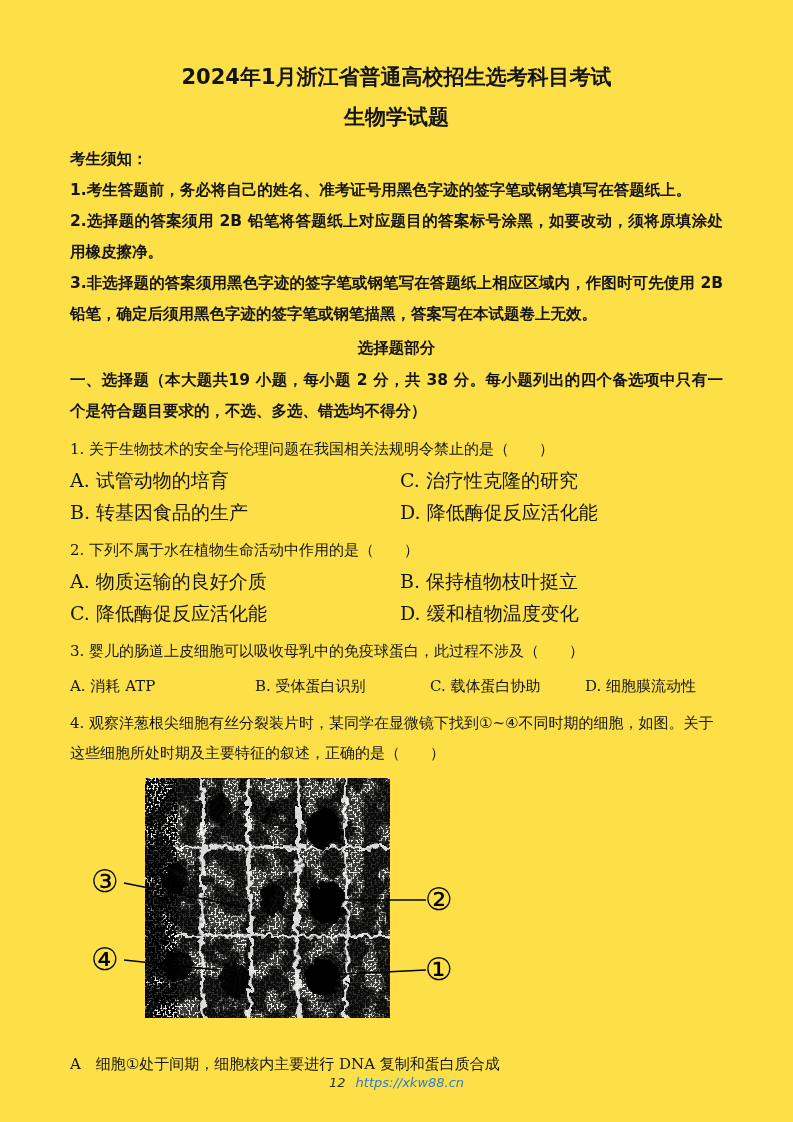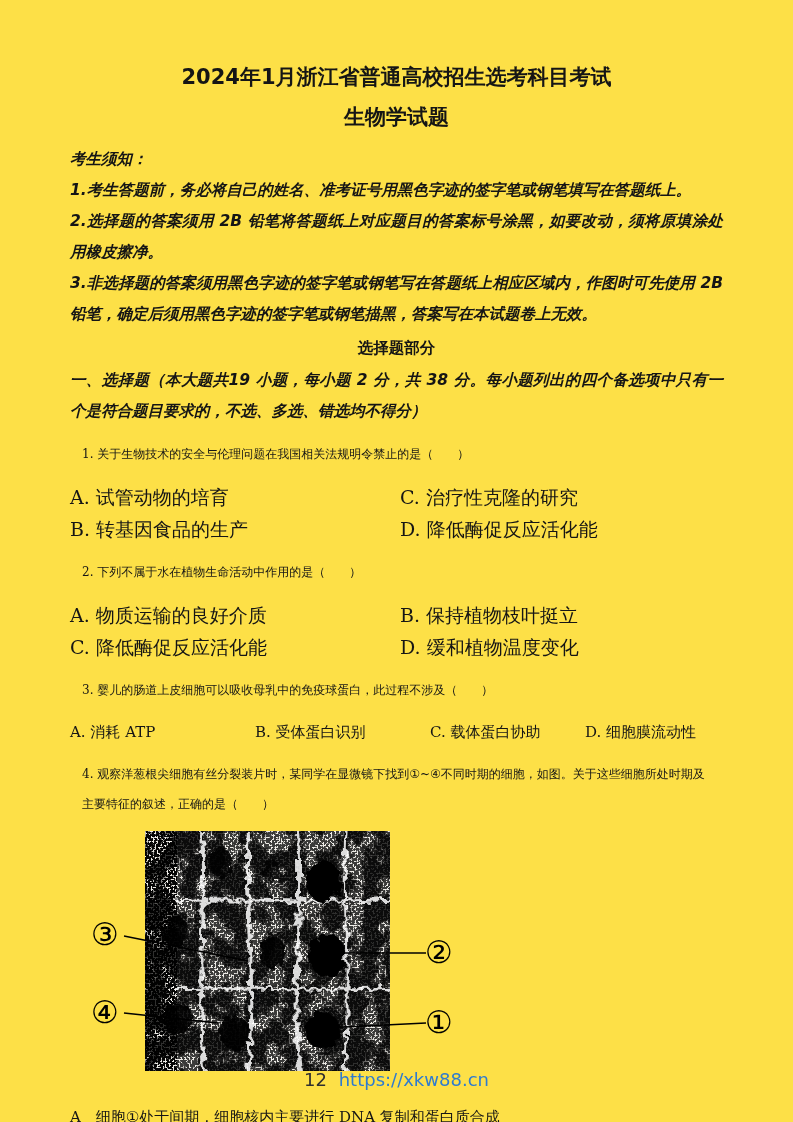--- a/index.html
+++ b/index.html
@@ -13,29 +13,29 @@
     font-family:"DejaVu Sans","Liberation Sans",sans-serif;font-weight:bold;
     font-size:21px;line-height:30px;text-align:center;margin:0;
   }
   .doc-subtitle{
     font-family:"DejaVu Sans","Liberation Sans",sans-serif;font-weight:bold;
     font-size:21px;line-height:30px;text-align:center;margin:10px 0 0;
   }
   .notice{margin-top:12px;}
   .bold-line{
     font-family:"DejaVu Sans","Liberation Sans",sans-serif;font-weight:bold;
-    font-size:15.5px;line-height:31px;margin:0;text-align:justify;font-style:italic;
+    font-size:15.5px;line-height:31px;margin:0;text-align:justify;
   }
   .part-heading{
     font-family:"DejaVu Sans","Liberation Sans",sans-serif;font-weight:bold;
     font-size:15.5px;line-height:30px;text-align:center;margin:3px 0 0;
   }
   .instructions{margin-top:2px;}
   .question{margin-top:7px;}
-  .stem{font-size:12px;line-height:30px;margin:12px;}
+  .stem{font-size:15px;line-height:30px;margin:0;}
   .opts-grid2{
     display:grid;grid-template-columns:330px 1fr;
     font-size:19px;line-height:32px;
   }
   .opts-row{display:flex;font-size:15px;line-height:30px;margin-top:5px;}
   .opts-row .opt-a{width:185px;}
   .opts-row .opt-b{width:175px;}
   .opts-row .opt-c{width:155px;}
   .figure{position:relative;width:653px;height:252px;margin-top:10px;}
   .micrograph{position:absolute;left:75px;top:0;width:245px;height:240px;}
@@ -44,21 +44,21 @@
     font-size:31px;line-height:34px;color:#000;
   }
   .callout.c3{left:21px;top:86px;}
   .callout.c4{left:21px;top:164px;}
   .callout.c2{left:355px;top:104px;}
   .callout.c1{left:355px;top:174px;}
   .callout-lines{position:absolute;left:0;top:0;width:653px;height:252px;pointer-events:none;}
   .partial-option{font-size:15px;line-height:28px;margin:20px 0 0;}
   .footer{
     position:absolute;left:0;right:0;bottom:32px;text-align:center;
-    font-family:"DejaVu Sans","Liberation Sans",sans-serif;font-size:18px;color:#3a3a3a;
+    font-family:"DejaVu Sans","Liberation Sans",sans-serif;font-size:13px;color:#3a3a3a;font-style:italic;
   }
   .footer .page-num{margin-right:6px;color:#2f2f2f;}
   .footer .site-link{color:#2e7bd0;cursor:pointer;}
 </style>
 </head>
 <body>
 
 <div class="page">
 
   <h1 class="doc-title">2024年1月浙江省普通高校招生选考科目考试</h1>

